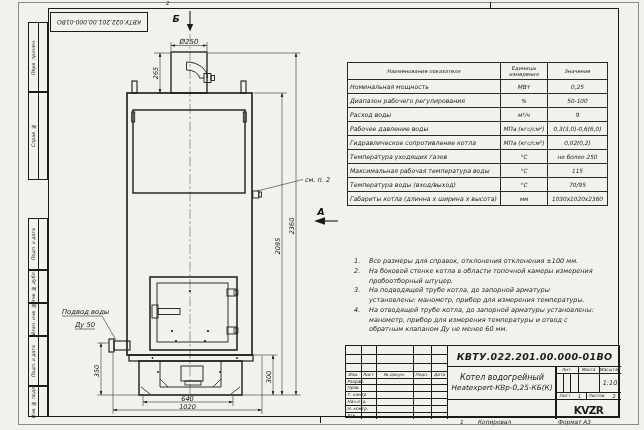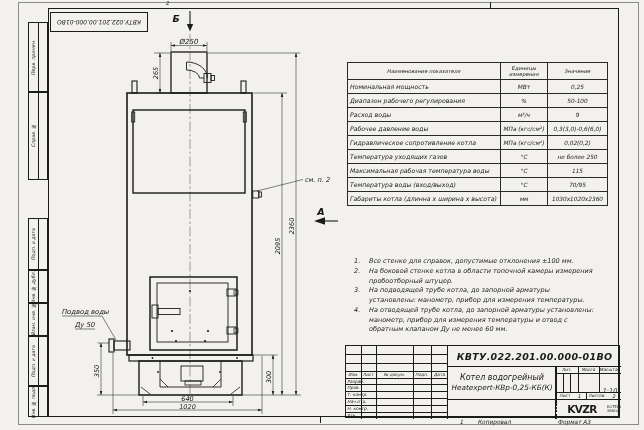--- a/index.html
+++ b/index.html
@@ -46,21 +46,21 @@
   .tb .cell{position:absolute;display:flex;align-items:center;justify-content:center;
       text-align:center;overflow:hidden;}
   .tb .lbl{font-size:4.3px;}
   .tb .sign{justify-content:flex-start;padding-left:1.5px;box-sizing:border-box;}
   .docnum-main{font-size:9.5px;font-weight:600;letter-spacing:0.3px;white-space:nowrap;}
   .pname{flex-direction:column;line-height:1.25;}
   .pname .l1{font-size:8px;}
   .pname .l2{font-size:7.3px;white-space:nowrap;}
   .scaleval{font-size:6.5px;}
   .sheetnum{font-size:5px;}
-  .company{flex-direction:row;gap:10px;}
+  .company{flex-direction:column;gap:10px;}
   .logo-sq{width:11px;height:11px;background:
       repeating-linear-gradient(180deg,#111 0 2px,#f2f1ee 2px 3.2px);flex:none;}
   .logo-txt{font-size:10.5px;font-weight:bold;font-style:normal;letter-spacing:-0.6px;}
   .logo-sub{display:flex;flex-direction:column;font-size:3.7px;font-style:normal;
       line-height:1.15;text-align:left;}
   .strip-txt{position:absolute;font-size:5.8px;font-style:italic;}
   svg text{font-family:"DejaVu Sans",sans-serif;font-style:italic;fill:#141414;}
 </style>
 </head>
 <body>
@@ -290,21 +290,21 @@
           <td>Габариты котла (длинна х ширина х высота)</td>
           <td class="c">мм</td>
           <td class="c">1030х1020х2360</td>
         </tr>
     </tbody>
   </table>
 
   <div class="notes">
     <div class="note-row">
         <span class="note-num">1.</span>
-        <span class="note-text">Все стенке для справок, допустимые отклонения ±100 мм.</span>
+        <span class="note-text">Все размеры для справок, отклонения отклонения ±100 мм.</span>
       </div>
     <div class="note-row">
         <span class="note-num">2.</span>
         <span class="note-text">На боковой стенке котла в области топочной камеры измерения пробоотборный штуцер.</span>
       </div>
     <div class="note-row">
         <span class="note-num">3.</span>
         <span class="note-text">На подводящей трубе котла, до запорной арматуры установлены: манометр, прибор для измерения температуры.</span>
       </div>
     <div class="note-row">
@@ -356,21 +356,21 @@
     <div class="cell docnum-main" style="left:102px;top:0;width:173px;height:20px;">КВТУ.022.201.00.000-01ВО</div>
 
     <div class="cell pname" style="left:102px;top:20px;width:108px;height:33px;">
       <span class="l1">Котел водогрейный</span>
       <span class="l2">Heatexpert-КВр-0,25-КБ(К)</span>
     </div>
 
     <div class="cell lbl" style="left:210px;top:20px;width:22px;height:7px;">Лит.</div>
     <div class="cell lbl" style="left:232px;top:20px;width:21px;height:7px;">Масса</div>
     <div class="cell lbl" style="left:253px;top:20px;width:22px;height:7px;">Масштаб</div>
-    <div class="cell scaleval" style="left:253px;top:35px;width:22px;height:19px;">1:10</div>
+    <div class="cell scaleval" style="left:253px;top:27px;width:22px;height:19px;">1:10</div>
 
     <div class="cell lbl" style="left:210px;top:46px;width:18px;height:7px;">Лист</div>
     <div class="cell sheetnum" style="left:228px;top:46px;width:11px;height:7px;">1</div>
     <div class="cell lbl" style="left:240px;top:46px;width:21px;height:7px;">Листов</div>
     <div class="cell sheetnum" style="left:261px;top:46px;width:14px;height:7px;">2</div>
 
     <div class="cell company" style="left:210px;top:53px;width:65px;height:20px;">
       <span class="logo-sq"></span>
       <span class="logo-txt">KVZR</span>
       <span class="logo-sub">

